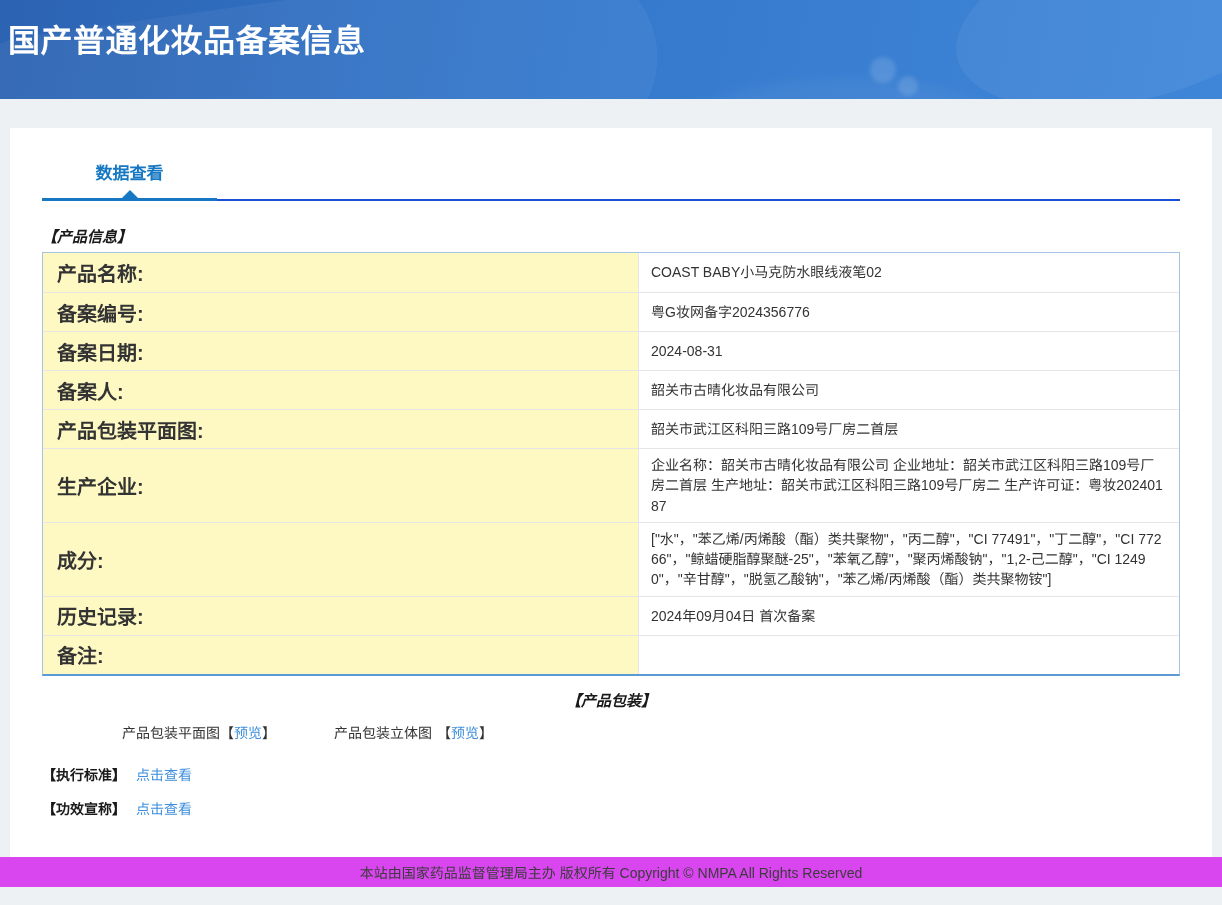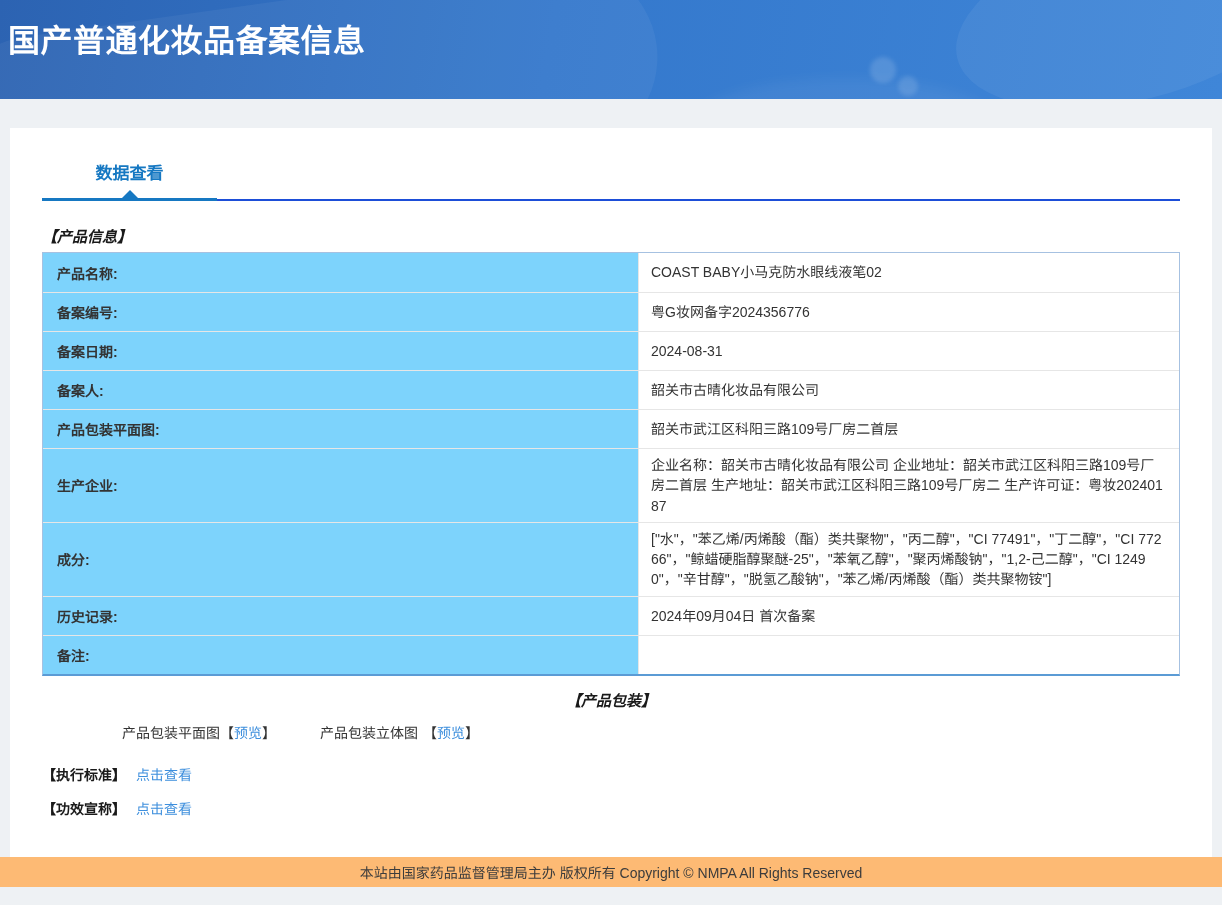--- a/index.html
+++ b/index.html
@@ -71,41 +71,41 @@
   
   .info-table{
     border:1px solid var(--table-border);
     border-bottom:2px solid var(--table-border-strong);
   }
   .t-row{display:flex;align-items:stretch;border-top:1px solid #e6e6e6;min-height:39px;}
   .t-row:first-child{border-top:none;}
   .t-row.tall-3{min-height:63px;}
   .t-row.tall-2{min-height:59px;}
   .t-label{
-    flex:0 0 596px;background:#7dd3fc;
-    font-weight:bold;font-size:14px;color:#333;
+    flex:0 0 596px;background:#fef9c3;
+    font-weight:bold;font-size:20px;color:#333;
     display:flex;align-items:center;
     padding:0 14px;border-right:1px solid #e6e6e6;
   }
   .t-value{
     flex:1;font-size:14px;color:#333;line-height:1.45;
     display:flex;align-items:center;
     padding:6px 12px;word-break:break-all;
   }
   
-  .pack-row{margin:13px 0 0 80px;font-size:14px;color:#333;display:flex;column-gap:44px;}
+  .pack-row{margin:13px 0 0 80px;font-size:14px;color:#333;display:flex;column-gap:58px;}
   .pack-item .link{color:var(--link-blue);cursor:pointer;}
   .pack-item:nth-child(2) .open{margin-left:5px;}
   .std-row{margin-top:22px;font-size:14px;display:flex;align-items:center;}
   .std-row + .std-row{margin-top:14px;}
   .std-label{font-weight:bold;color:#1a1a1a;}
   .std-link{color:var(--link-blue);margin-left:10px;cursor:pointer;}
   
   .footer{
-    height:30px;background:#fdba74;
+    height:30px;background:#d946ef;
     display:flex;align-items:center;justify-content:center;
     font-size:14px;color:#3c3c3c;
   }
 </style>
 </head>
 <body>
 
 <header class="header">
   <div class="deco deco-band"></div>
   <div class="deco deco-ellipse-right"></div>

